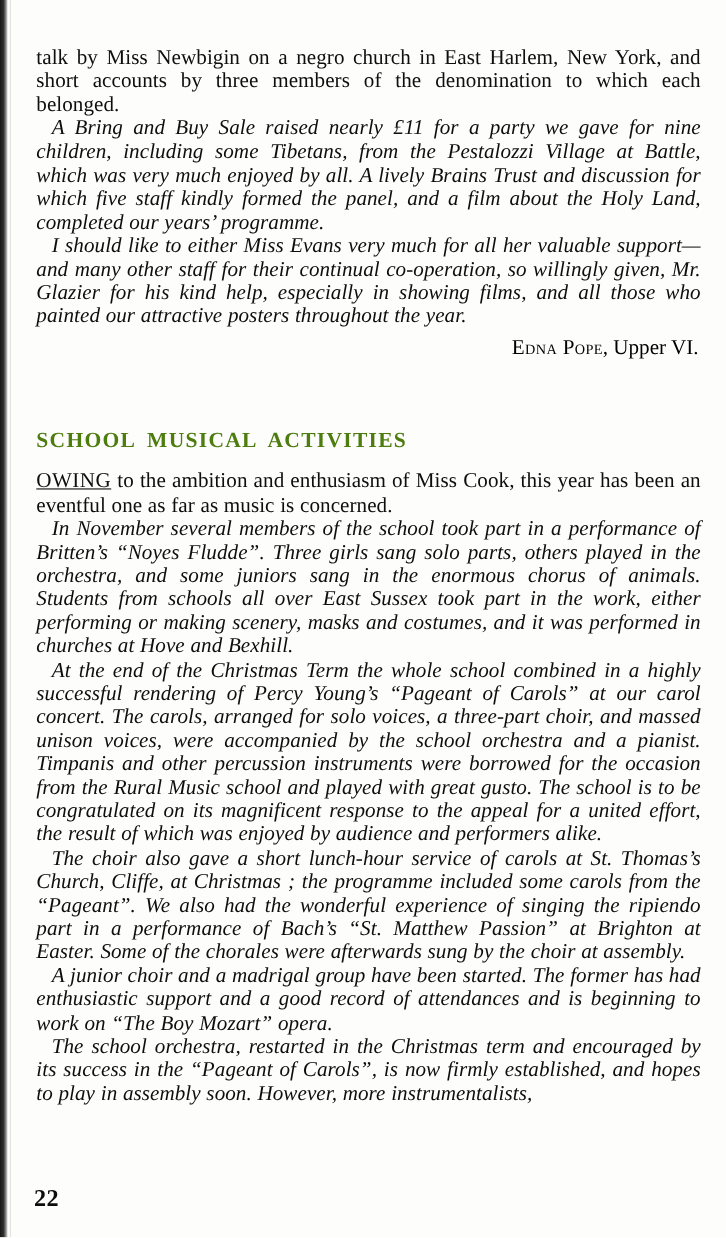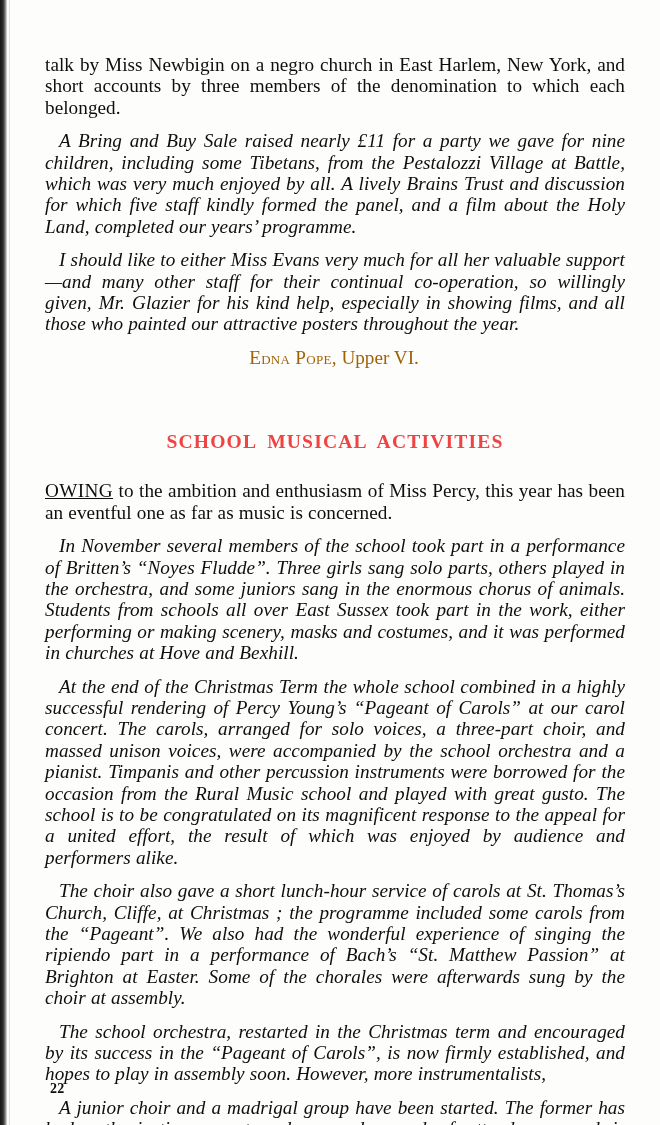--- a/index.html
+++ b/index.html
@@ -40,21 +40,21 @@
   }
 
   .content {
     position: absolute;
     left: 33px;
     top: 42px;
     width: 604px;
   }
 
   p.body-par {
-    margin: 12px;
+    margin: 0;
     text-align: justify;
     text-justify: inter-word;
     font-size: 19.2px;
     line-height: 21.4px;
     letter-spacing: 0.05px;
     word-spacing: 0.3px;
     color: #0e0e0e;
   }
 
   p.indent {
@@ -64,56 +64,55 @@
 
   p.no-indent {
     text-indent: 0;
   }
 
   .par-gap-sm { margin-top: 3px; }
   .par-gap    { margin-top: 4px; }
 
   .signature {
     margin: 7px 0 0 0;
-    text-align: center;
+    text-align: right;
     font-size: 19.2px;
     line-height: 21.4px;
-    color: #a16207;
+    color: #000000;
     padding-right: 2px;
   }
 
   .smallcaps {
     font-variant: small-caps;
     letter-spacing: 0.3px;
   }
 
   h2.section-heading {
     margin: 0;
-    text-align: center;
     font-size: 19.6px;
     line-height: 24px;
     font-weight: bold;
     letter-spacing: 1.15px;
     word-spacing: 5px;
-    color: #ef4444;
+    color: #4d7c0f;
   }
 
   .heading-space-above { height: 62px; }
   .heading-space-below { height: 14px; }
 
   .lead-caps {
     letter-spacing: 0.4px;
     text-decoration: underline;
   }
 
   .page-number {
     position: absolute;
-    left: 50px;
+    left: 31px;
     top: 1078px;
-    font-size: 14px;
+    font-size: 22px;
     font-weight: bold;
     line-height: 22px;
     color: #0d0d0d;
     letter-spacing: 0.2px;
   }
 </style>
 </head>
 <body>
 
 <div class="page">
@@ -130,29 +129,29 @@
     <p class="body-par indent par-gap">I should like to either Miss Evans very much for all her valuable support—and many other staff for their continual co-operation, so willingly given, Mr. Glazier for his kind help, especially in showing films, and all those who painted our attractive posters throughout the year.</p>
 
     <p class="signature"><span class="smallcaps">Edna Pope</span><span>, Upper VI.</span></p>
 
     <div class="heading-space-above"></div>
 
     <h2 class="section-heading">SCHOOL MUSICAL ACTIVITIES</h2>
 
     <div class="heading-space-below"></div>
 
-    <p class="body-par no-indent"><span class="lead-caps">OWING</span><span> to the ambition and enthusiasm of Miss Percy, this year has been an eventful one as far as music is concerned.</span></p>
+    <p class="body-par no-indent"><span class="lead-caps">OWING</span><span> to the ambition and enthusiasm of Miss Cook, this year has been an eventful one as far as music is concerned.</span></p>
 
     <p class="body-par indent par-gap">In November several members of the school took part in a performance of Britten’s “Noyes Fludde”.  Three girls sang solo parts, others played in the orchestra, and some juniors sang in the enormous chorus of animals.  Students from schools all over East Sussex took part in the work, either performing or making scenery, masks and costumes, and it was performed in churches at Hove and Bexhill.</p>
 
     <p class="body-par indent par-gap-sm">At the end of the Christmas Term the whole school combined in a highly successful rendering of Percy Young’s “Pageant of Carols” at our carol concert.  The carols, arranged for solo voices, a three-part choir, and massed unison voices, were accompanied by the school orchestra and a pianist.  Timpanis and other percussion instruments were borrowed for the occasion from the Rural Music school and played with great gusto.  The school is to be congratulated on its magnificent response to the appeal for a united effort, the result of which was enjoyed by audience and performers alike.</p>
 
     <p class="body-par indent par-gap-sm">The choir also gave a short lunch-hour service of carols at St. Thomas’s Church, Cliffe, at Christmas ; the programme included some carols from the “Pageant”.  We also had the wonderful experience of singing the ripiendo part in a performance of Bach’s “St. Matthew Passion” at Brighton at Easter.  Some of the chorales were afterwards sung by the choir at assembly.</p>
 
+    <p class="body-par indent par-gap-sm">A junior choir and a madrigal group have been started.  The former has had enthusiastic support and a good record of attendances and is beginning to work on “The Boy Mozart” opera.</p>
+
     <p class="body-par indent par-gap-sm">The school orchestra, restarted in the Christmas term and encouraged by its success in the “Pageant of Carols”, is now firmly established, and hopes to play in assembly soon.  However, more instrumentalists,</p>
-
-    <p class="body-par indent par-gap-sm">A junior choir and a madrigal group have been started.  The former has had enthusiastic support and a good record of attendances and is beginning to work on “The Boy Mozart” opera.</p>
 
   </div>
 
   <div class="page-number">22</div>
 
 </div>
 
 </body></html>

